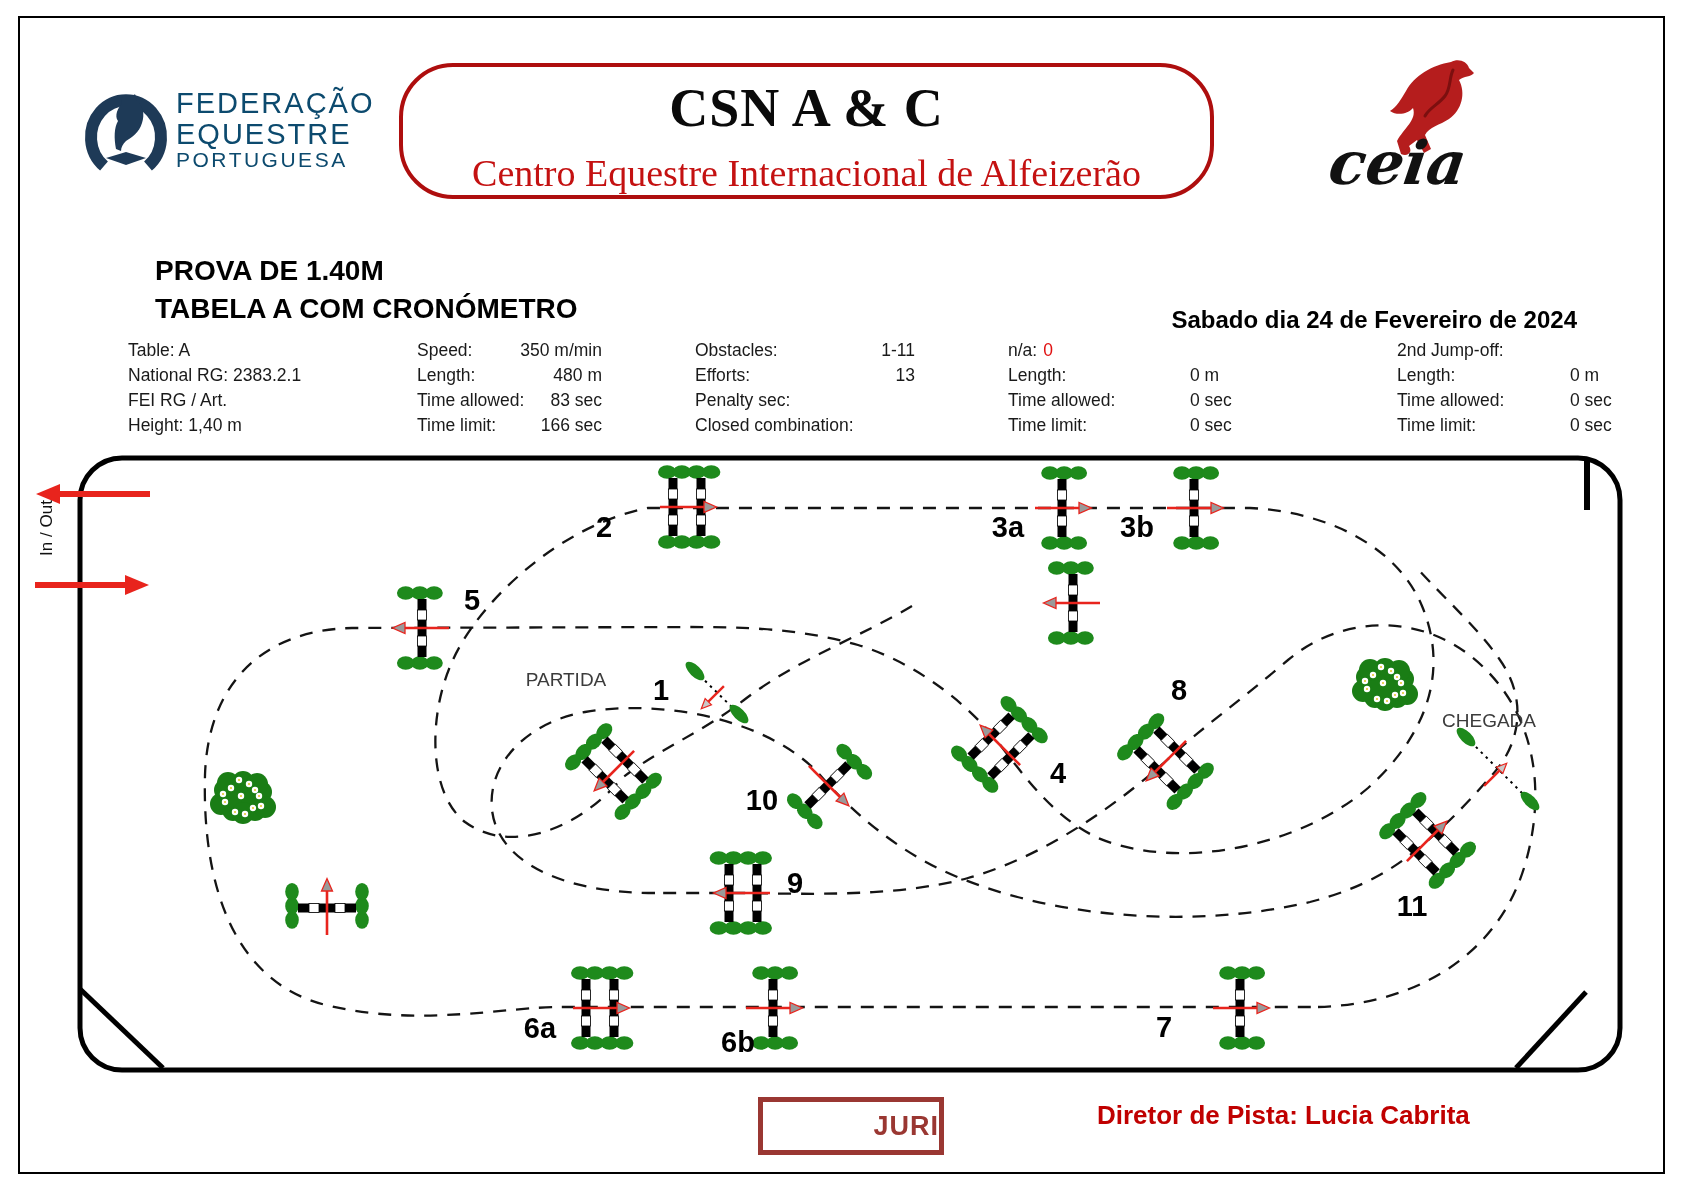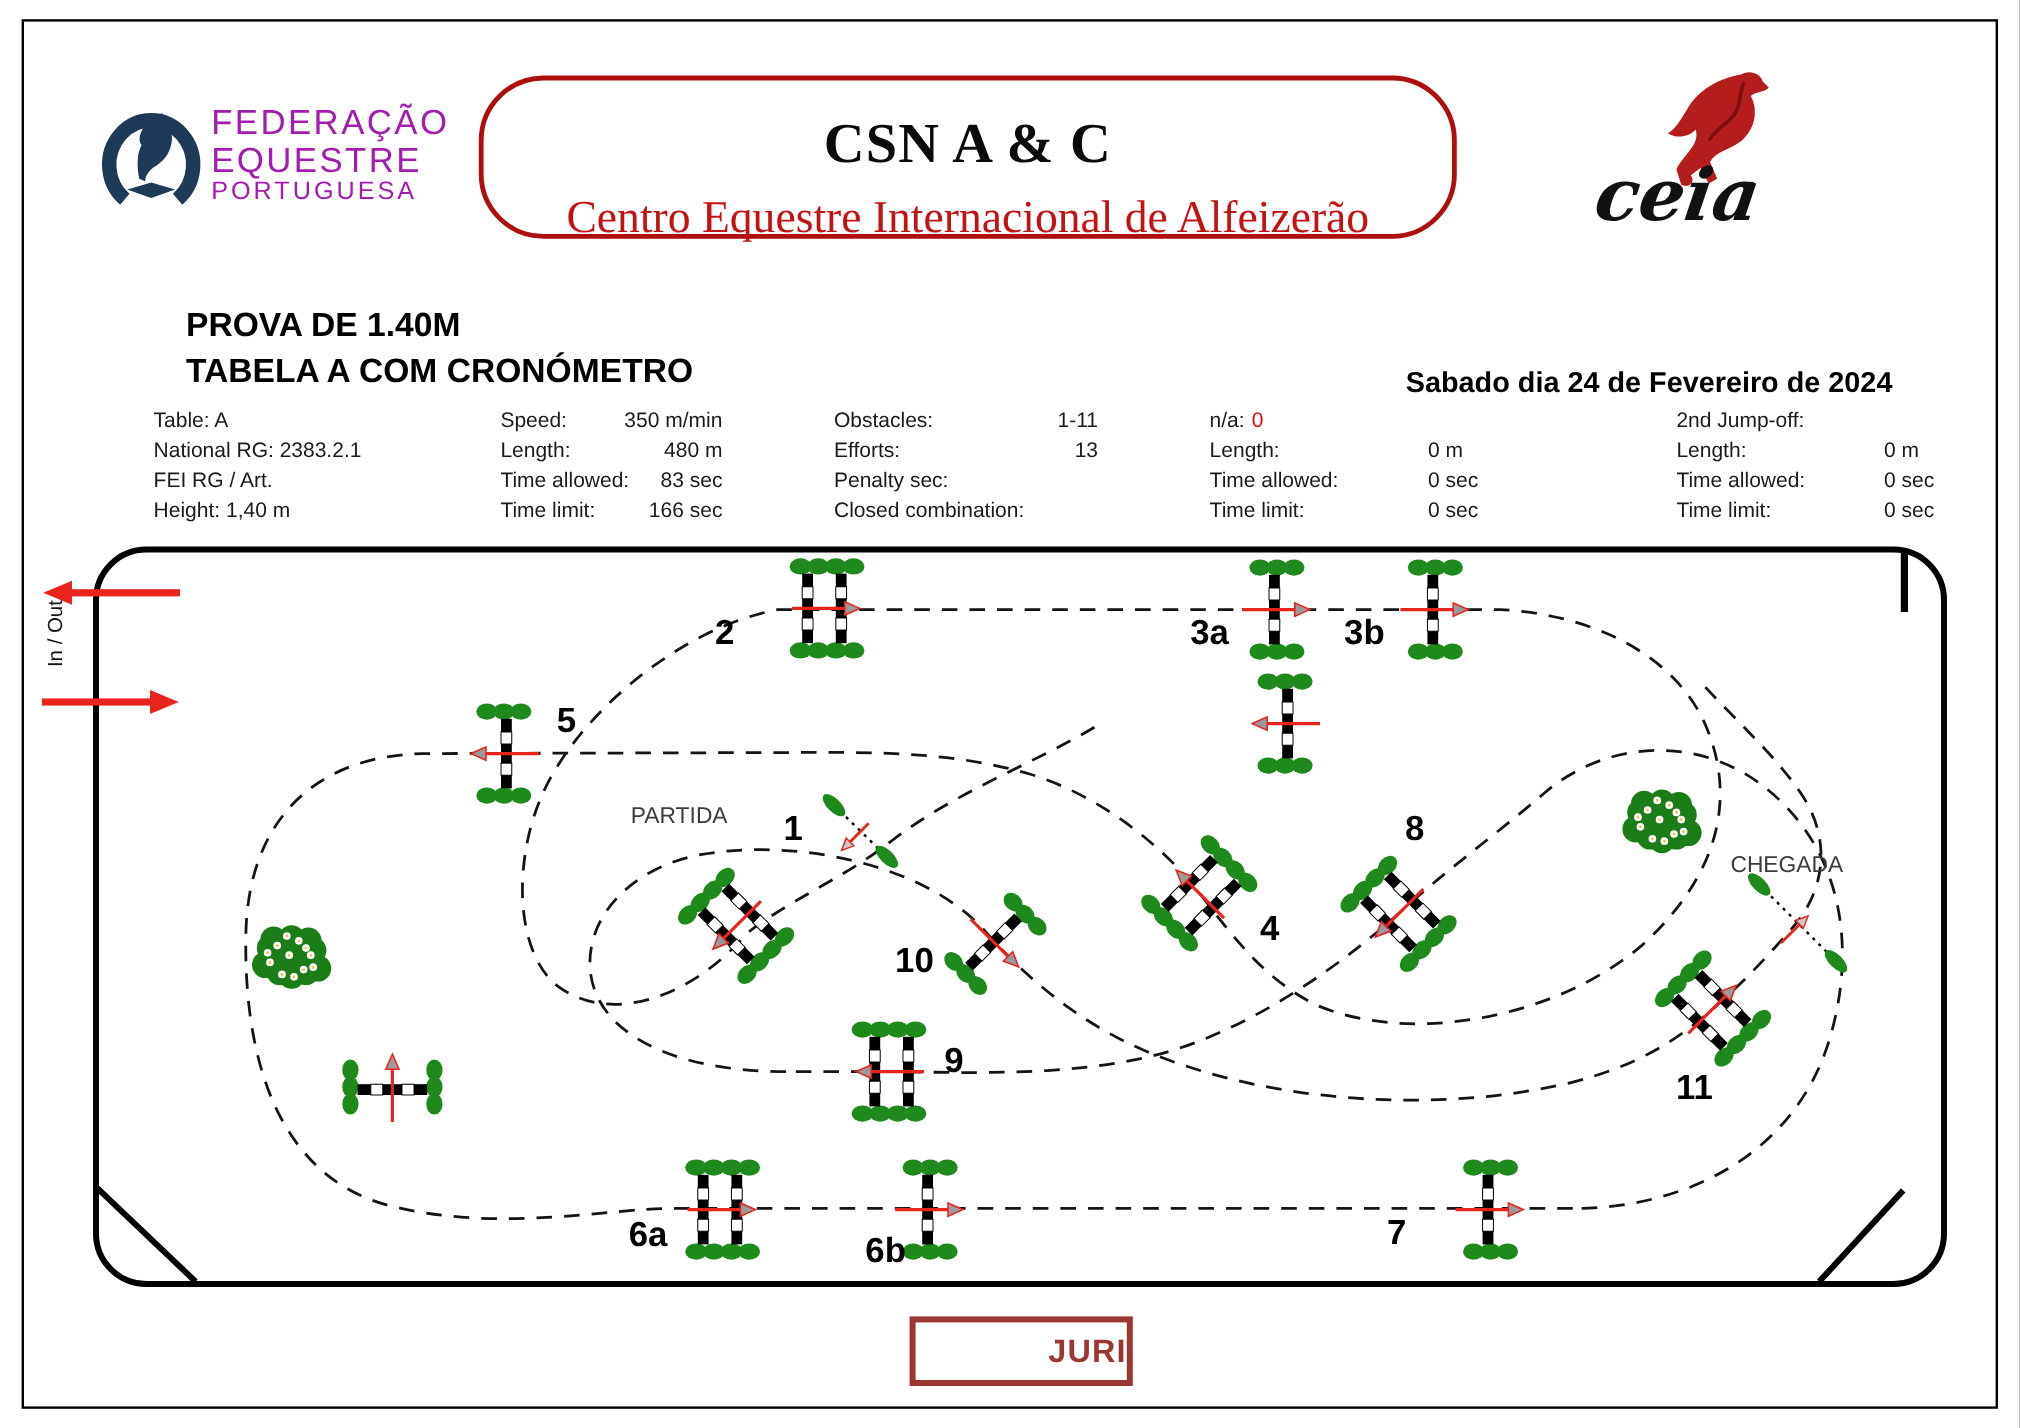--- a/index.html
+++ b/index.html
@@ -2,27 +2,27 @@
 <html><head>
 <meta charset="utf-8">
 <style>
   html,body{margin:0;padding:0;background:#888;}
   .page{position:relative;width:1683px;height:1190px;background:#fff;
         font-family:"Liberation Sans",sans-serif;overflow:hidden;margin:0 auto;}
   .page-border{position:absolute;left:18px;top:16px;width:1643px;height:1154px;
         border:2px solid #000;}
   .abs{position:absolute;}
   
-  .fep-text{position:absolute;left:176px;top:88px;color:#a21caf;line-height:1.06;}
+  .fep-text{position:absolute;left:176px;top:88px;color:#0c4a6e;line-height:1.06;}
   .fep-l1,.fep-l2{font-size:29px;letter-spacing:2px;font-weight:400;}
   .fep-l3{font-size:21px;letter-spacing:2.5px;font-weight:400;}
   .title-box{position:absolute;left:399px;top:63px;width:807px;height:128px;
         border:4px solid #ae0e0e;border-radius:54px;text-align:center;background:#fff;}
-  .title-main{font-family:"Liberation Serif",serif;font-weight:bold;font-size:47px;
-        color:#0a0a0a;margin-top:26px;letter-spacing:1px;}
+  .title-main{font-family:"Liberation Serif",serif;font-weight:bold;font-size:54px;
+        color:#0a0a0a;margin-top:10px;letter-spacing:1px;}
   .title-sub{font-family:Liberation Serif, serif;font-size:38px;color:#c41111;margin-top:12px;}
   .ceia-script{position:absolute;left:1283px;top:128px;width:230px;text-align:center;
         font-family:"DejaVu Serif",serif;font-style:italic;font-weight:bold;
         font-size:60px;color:#111;transform:skewX(-8deg);}
   .prova{position:absolute;left:155px;top:252px;font-size:28px;font-weight:bold;
         color:#000;line-height:1.34;}
   .date{position:absolute;left:0;top:278px;width:1577px;text-align:right;
         font-size:24px;font-weight:bold;color:#000;margin-top:28px;}
   
   .info-col{position:absolute;top:338px;font-size:17.5px;color:#1a1a1a;}
@@ -460,13 +460,14 @@
       <g>
         <rect x="58" y="491" width="92" height="6" fill="#e8241d"></rect>
         <polygon points="36,494 60,484 60,504" fill="#e8241d"></polygon>
         <rect x="35" y="582" width="92" height="6" fill="#e8241d"></rect>
         <polygon points="149,585 125,575 125,595" fill="#e8241d"></polygon>
       </g>
       <text x="52" y="528" text-anchor="middle" font-size="17" fill="#111" transform="rotate(-90 52 528)">In / Out</text>
     </svg>
 
   <div class="juri-box">JURI</div>
+  <div class="director">Diretor de Pista: Lucia Cabrita</div>
 </div>
 
 </body></html>

